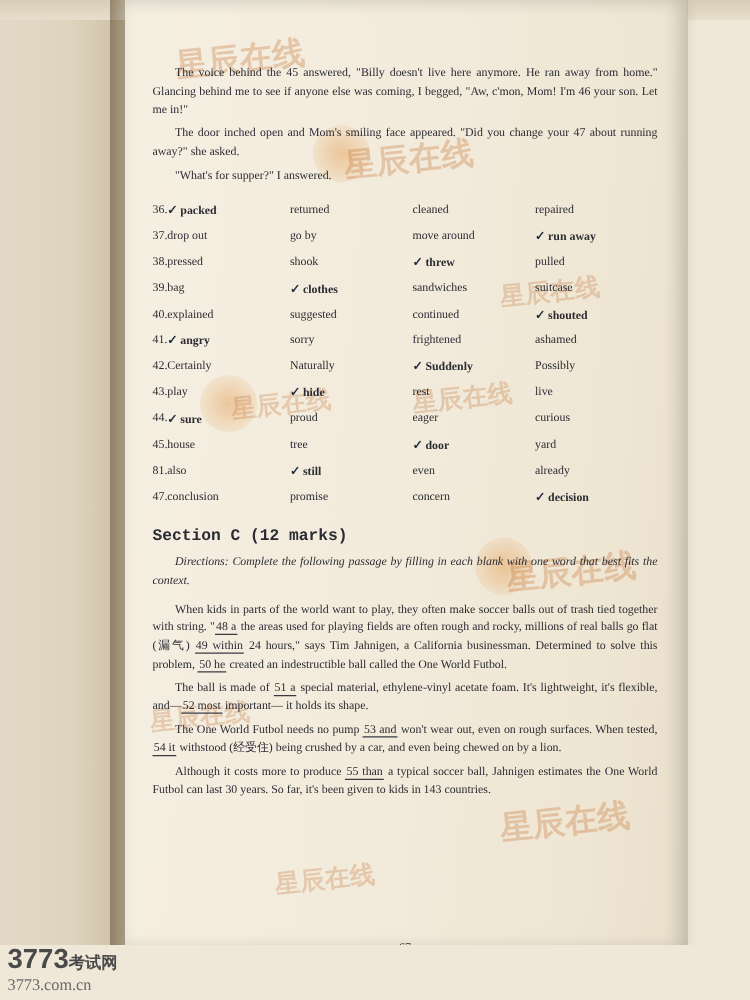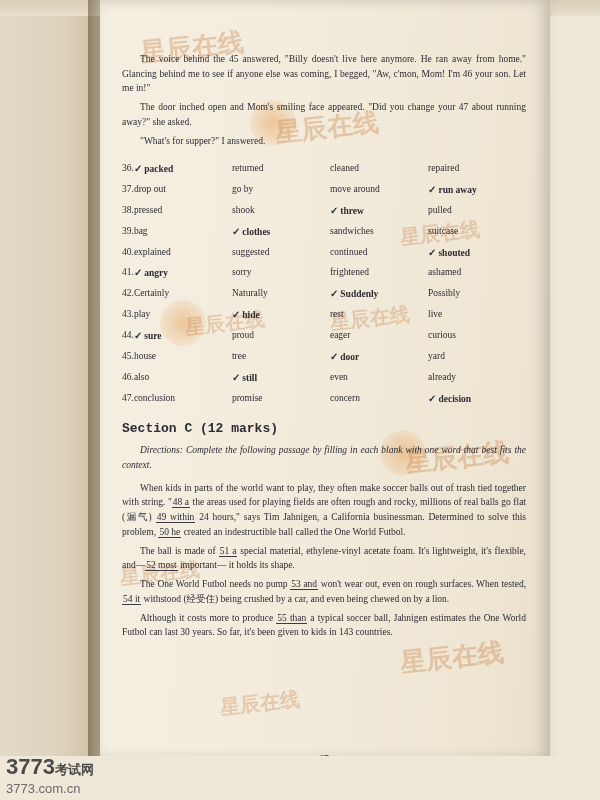--- a/index.html
+++ b/index.html
@@ -36,21 +36,21 @@
     background:#efe7d8;
   }
   #brand{
     position:absolute;left:6px;bottom:20px;
     font-family:"Liberation Sans", sans-serif;
     font-weight:bold;font-size:22px;color:#4a4a4a;letter-spacing:0px;
   }
   #brand .cn{font-size:13px;}
   #brandurl{
     position:absolute;left:6px;bottom:4px;
-    font-family:Liberation Sans, sans-serif;
+    font-family:Liberation Serif, serif;
     font-size:13px;color:#6a6a6a;
   }
   
   .content{
     position:absolute;left:22px;top:52px;width:404px;
     color:#2b2b33;font-size:9.5px;line-height:1.55;
   }
   p.para{margin:0 0 4px 0;text-align:justify;text-indent:18px;}
   
   table.choices{
@@ -191,21 +191,21 @@
             <td class="opt"><span>curious</span></td>
           </tr>
           <tr>
             <td class="num">45.</td>
             <td class="opt"><span>house</span></td>
             <td class="opt"><span>tree</span></td>
             <td class="opt tick"><span class="mark">✓</span><span>door</span></td>
             <td class="opt"><span>yard</span></td>
           </tr>
           <tr>
-            <td class="num">46.</td>
+            <td class="num">81.</td>
             <td class="opt"><span>also</span></td>
             <td class="opt tick"><span class="mark">✓</span><span>still</span></td>
             <td class="opt"><span>even</span></td>
             <td class="opt"><span>already</span></td>
           </tr>
           <tr>
             <td class="num">47.</td>
             <td class="opt"><span>conclusion</span></td>
             <td class="opt"><span>promise</span></td>
             <td class="opt"><span>concern</span></td>

